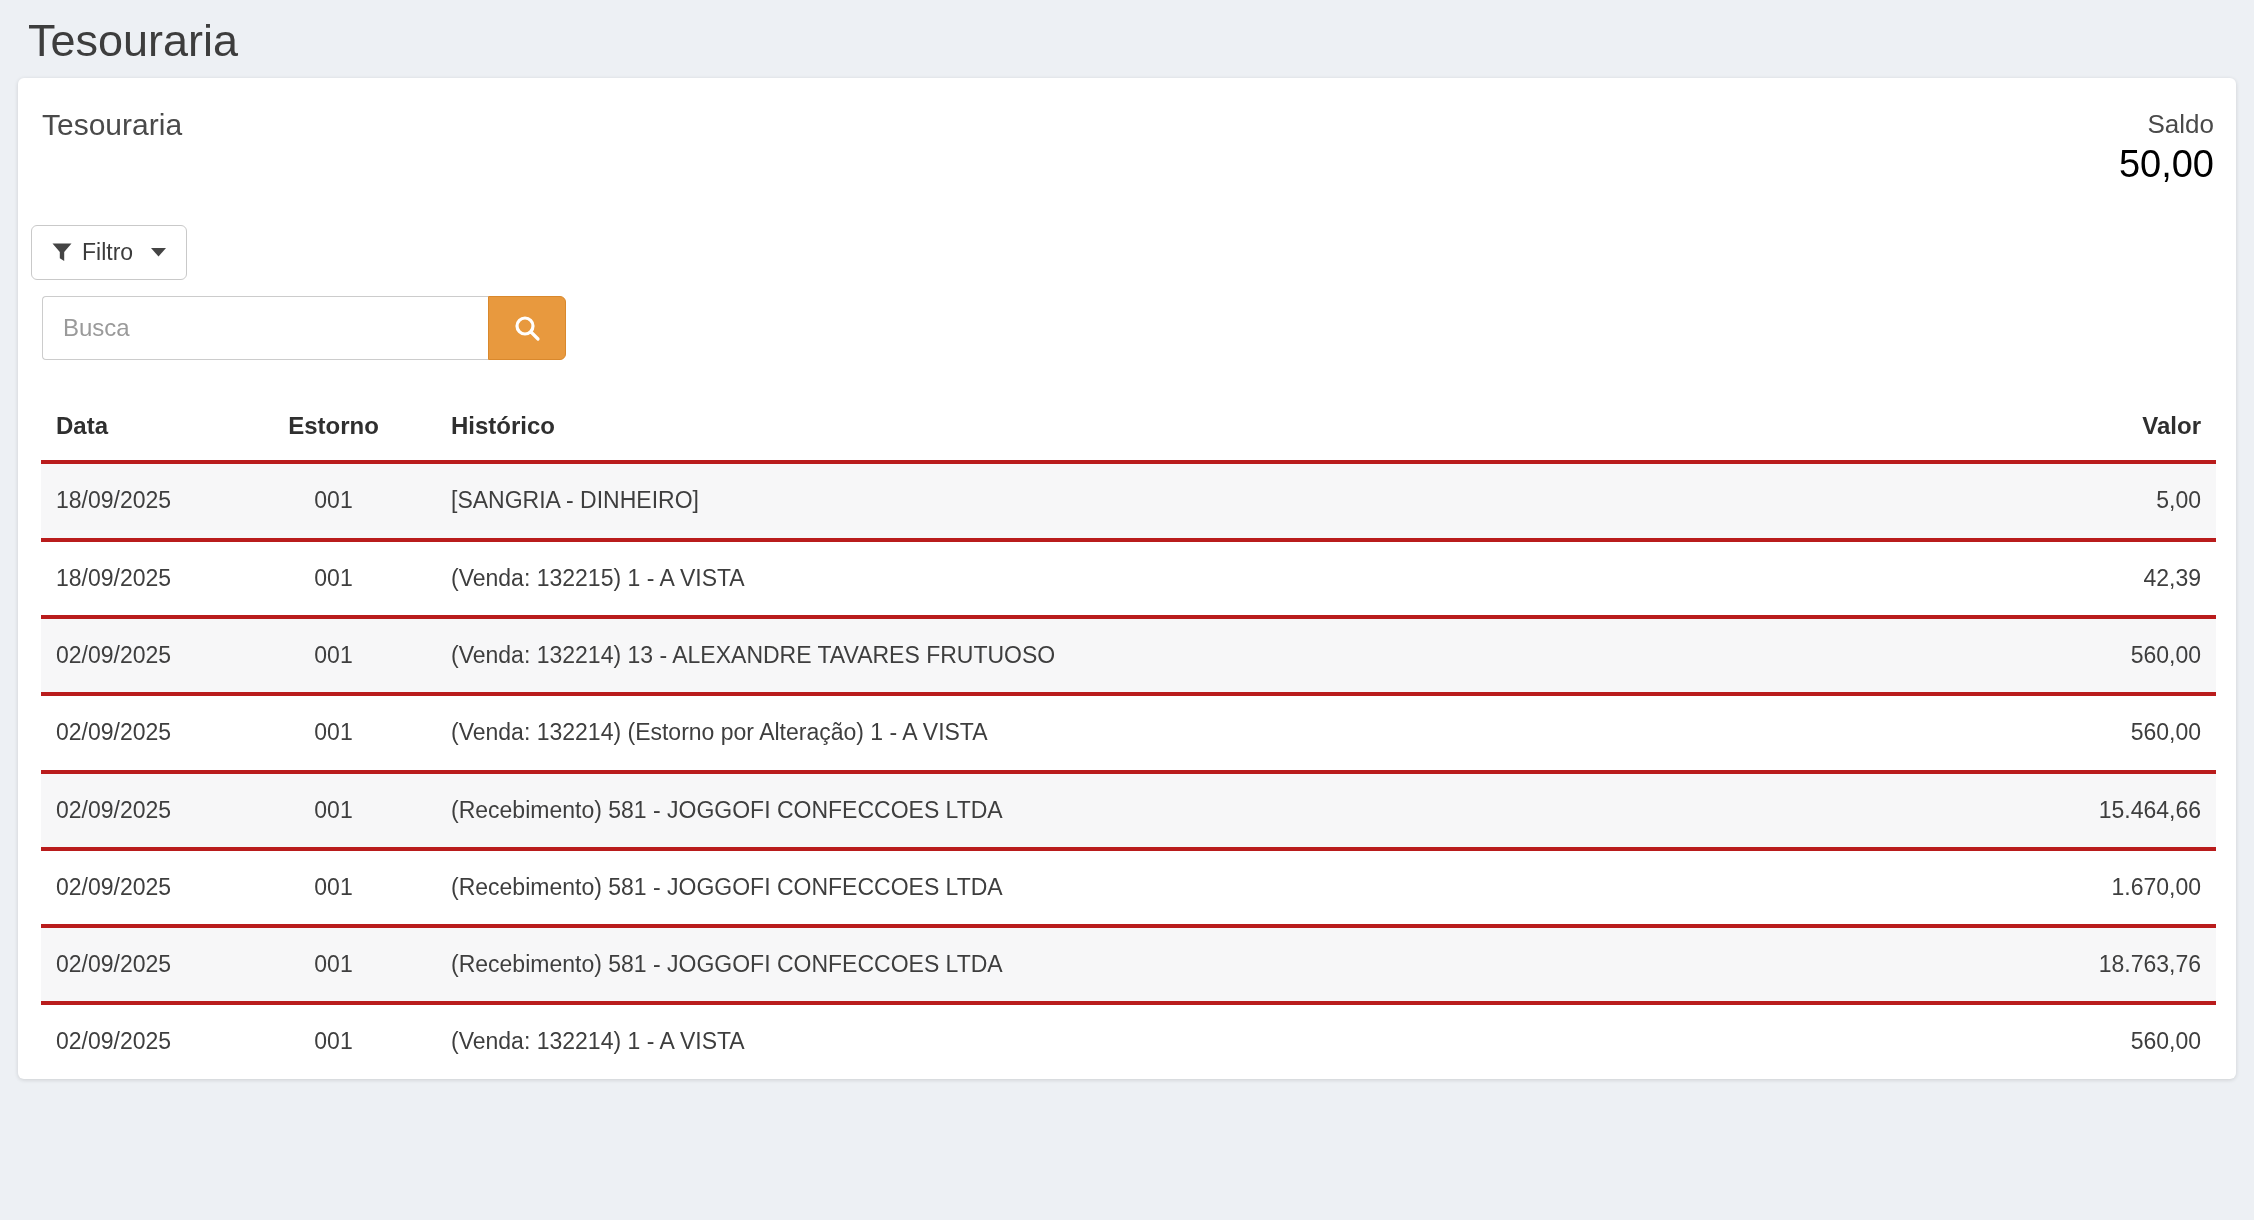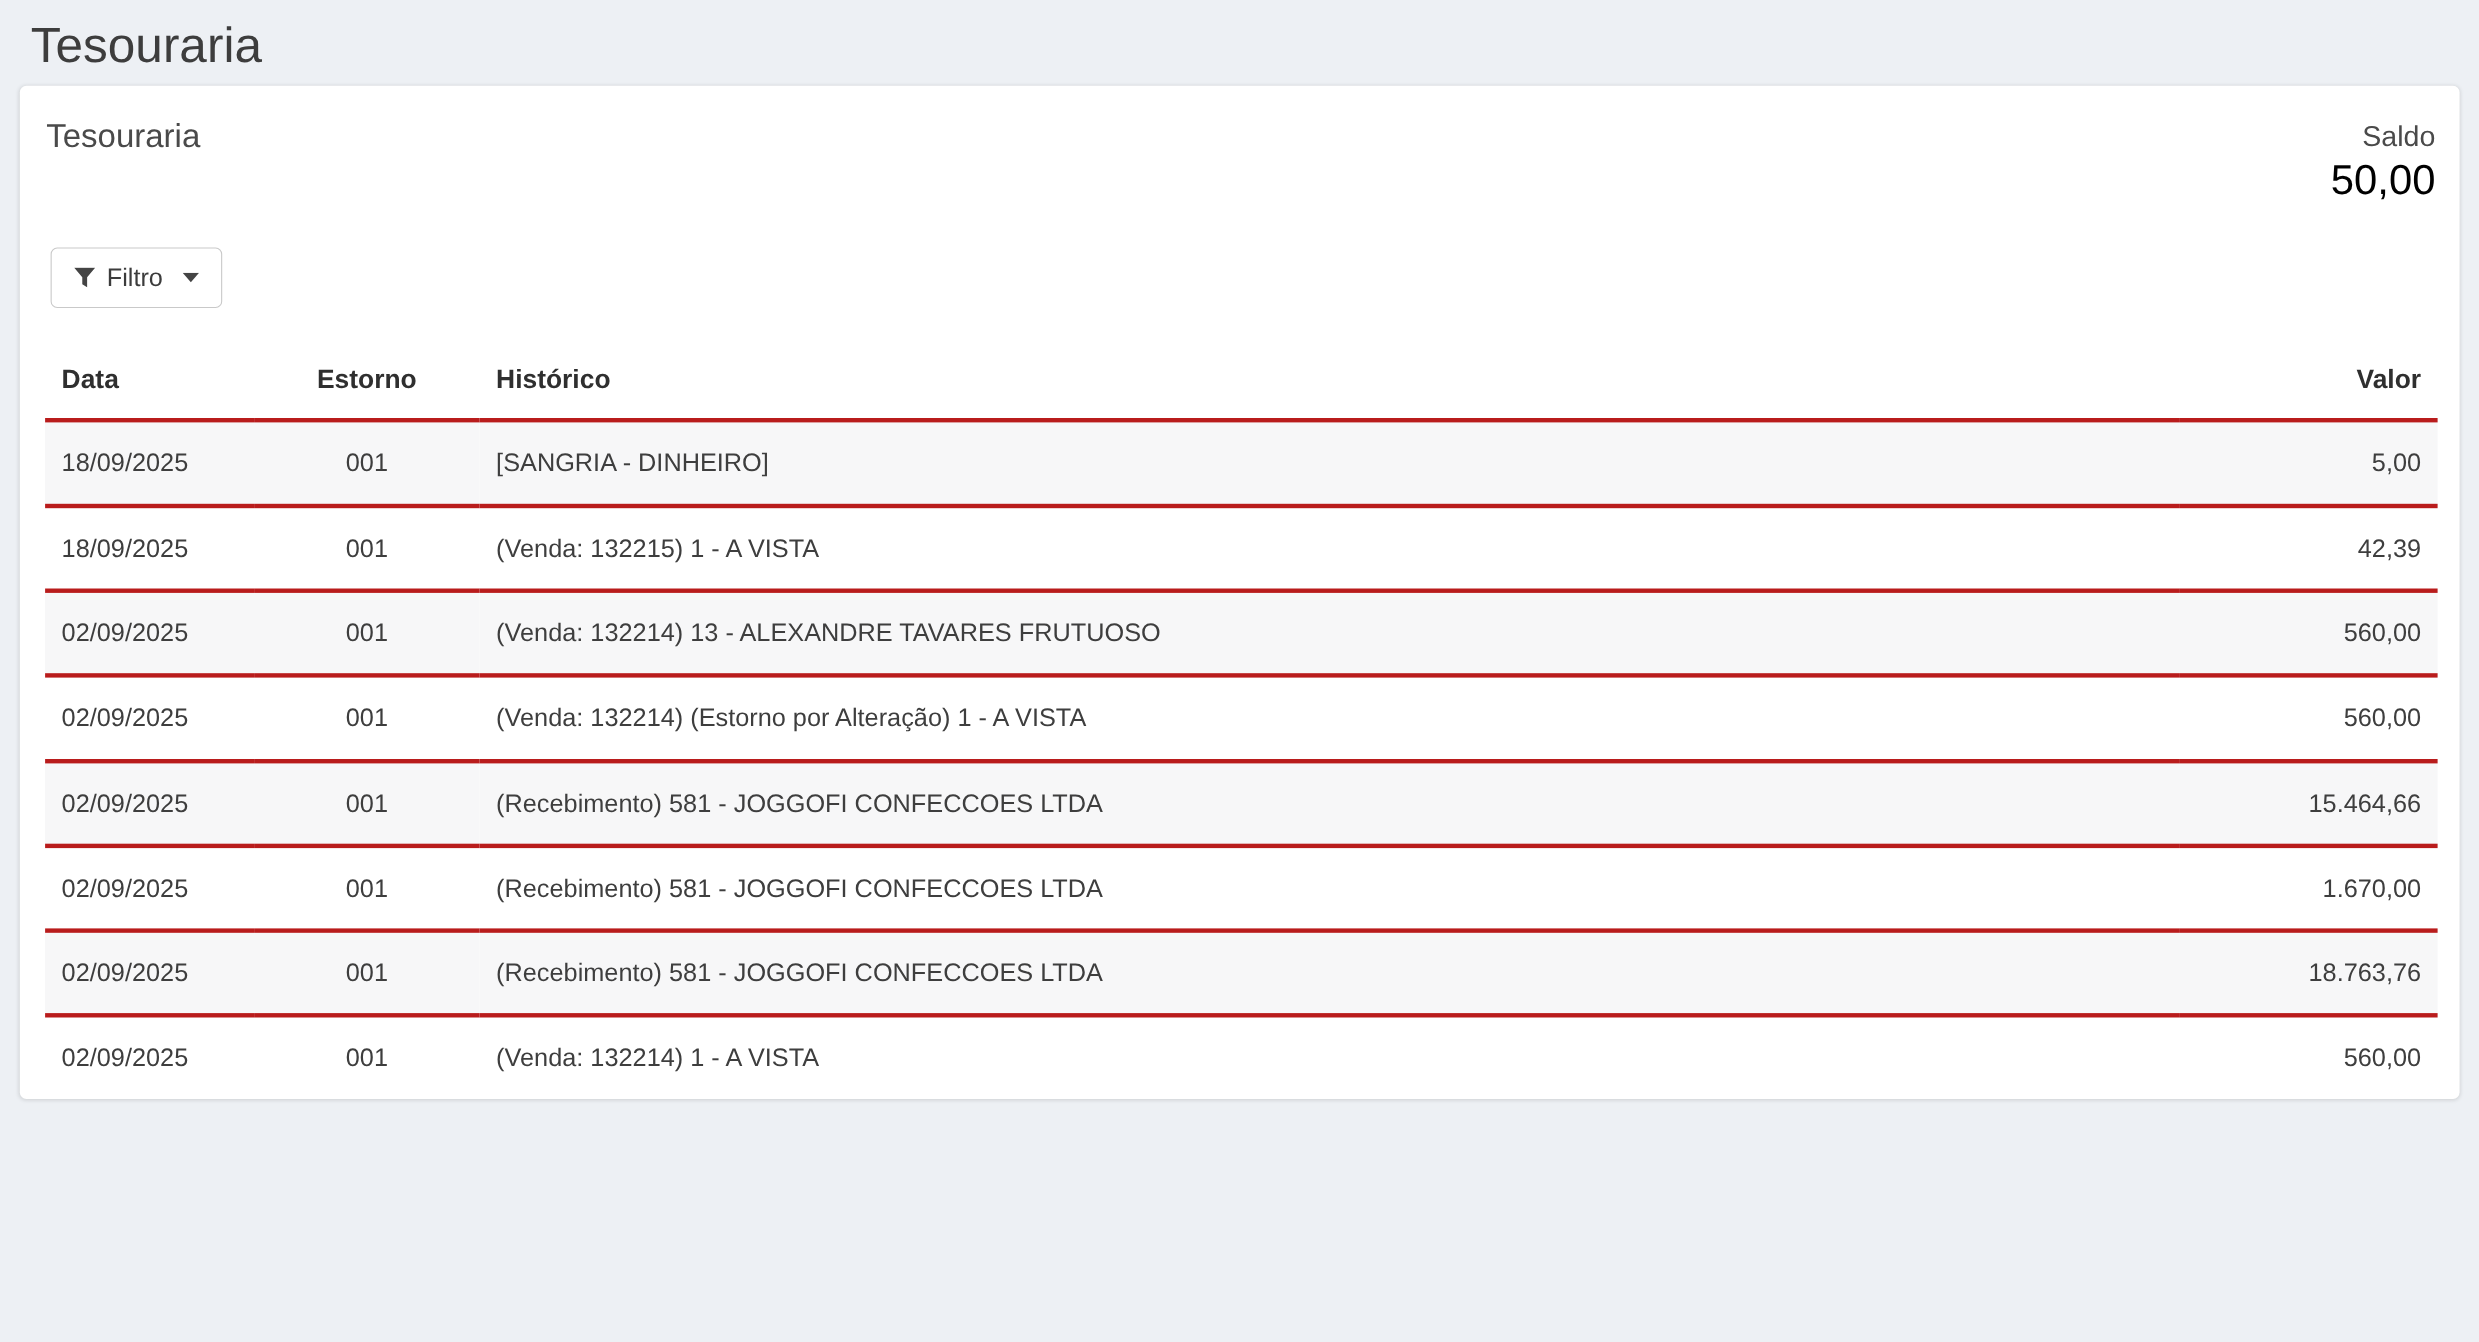--- a/index.html
+++ b/index.html
@@ -60,21 +60,21 @@
     margin: 0;
     font-size: 30px;
     font-weight: 400;
     color: #4a4a4a;
   }
   .saldo { text-align: right; }
   .saldo-label { font-size: 26px; color: #4a4a4a; line-height: 1.3; }
   .saldo-value { font-size: 38px; font-weight: 400; color: #000000; line-height: 1.2; }
 
   
-  .filter-row { padding: 0 28px; margin-top: 38px; }
+  .filter-row { padding: 0 13px; margin-top: 38px; }
   .filtro-btn {
     display: inline-flex;
     align-items: center;
     gap: 10px;
     background: #ffffff;
     border: 1px solid #c9c9c9;
     border-radius: 6px;
     padding: 13px 20px;
     font-family: "Liberation Sans", sans-serif;
     font-size: 23px;
@@ -173,20 +173,33 @@
       </span>
       <span>Filtro</span>
       <span class="icon caret">
         <svg width="15" height="9" viewBox="0 0 15 9">
             <path d="M0 0 l7.5 8.5 L15 0 z" fill="#444444"></path>
           </svg>
       </span>
     </button>
   </div>
 
+  <div class="search-row">
+    <div class="search-group">
+      <input class="search-input" type="text" placeholder="Busca" style="">
+      <button class="search-btn">
+        <span class="icon">
+          <svg width="30" height="30" viewBox="0 0 30 30">
+            <circle cx="13" cy="13" r="8" fill="none" stroke="#ffffff" stroke-width="3.2"></circle>
+            <line x1="19" y1="19" x2="26" y2="26" stroke="#ffffff" stroke-width="3.2" stroke-linecap="round"></line>
+          </svg>
+        </span>
+      </button>
+    </div>
+  </div>
 
   <div class="table-wrap">
     <table>
       <thead>
         <tr>
           <th class="col-data">Data</th>
           <th class="col-terminal">Estorno</th>
           <th class="col-historico">Histórico</th>
           <th class="col-valor">Valor</th>
         </tr>

